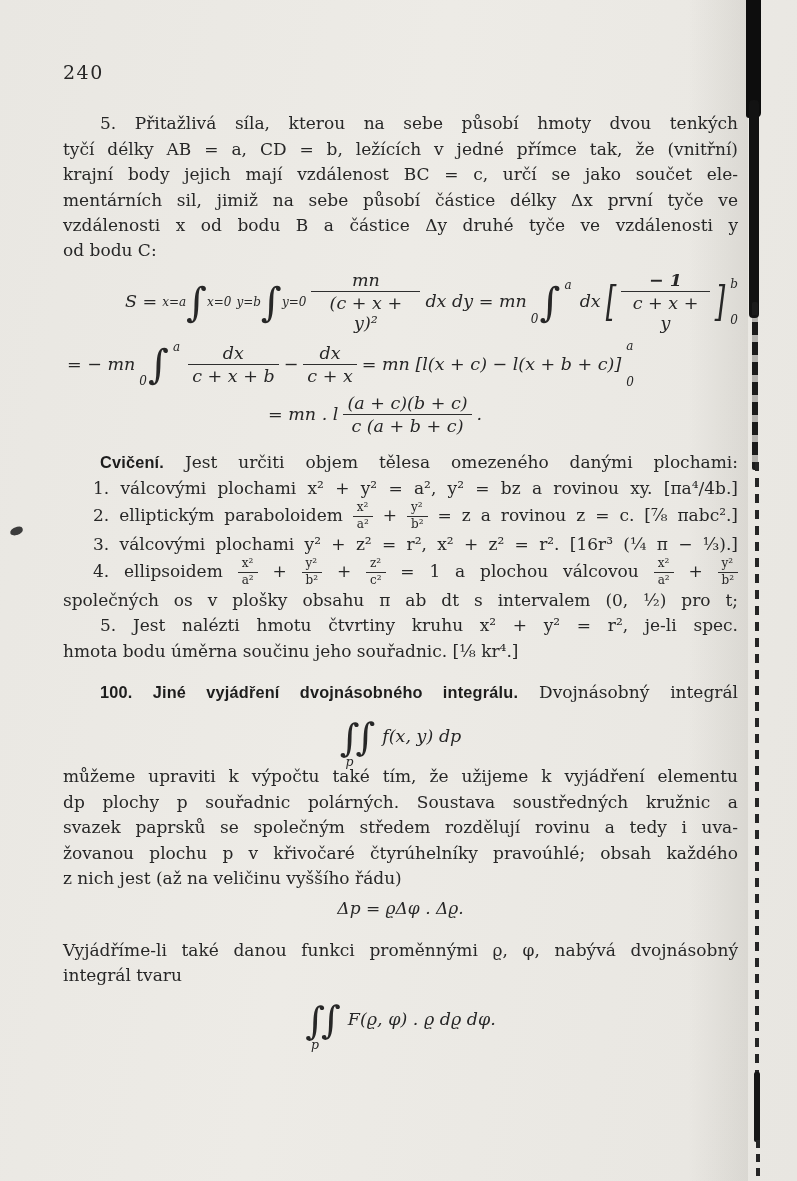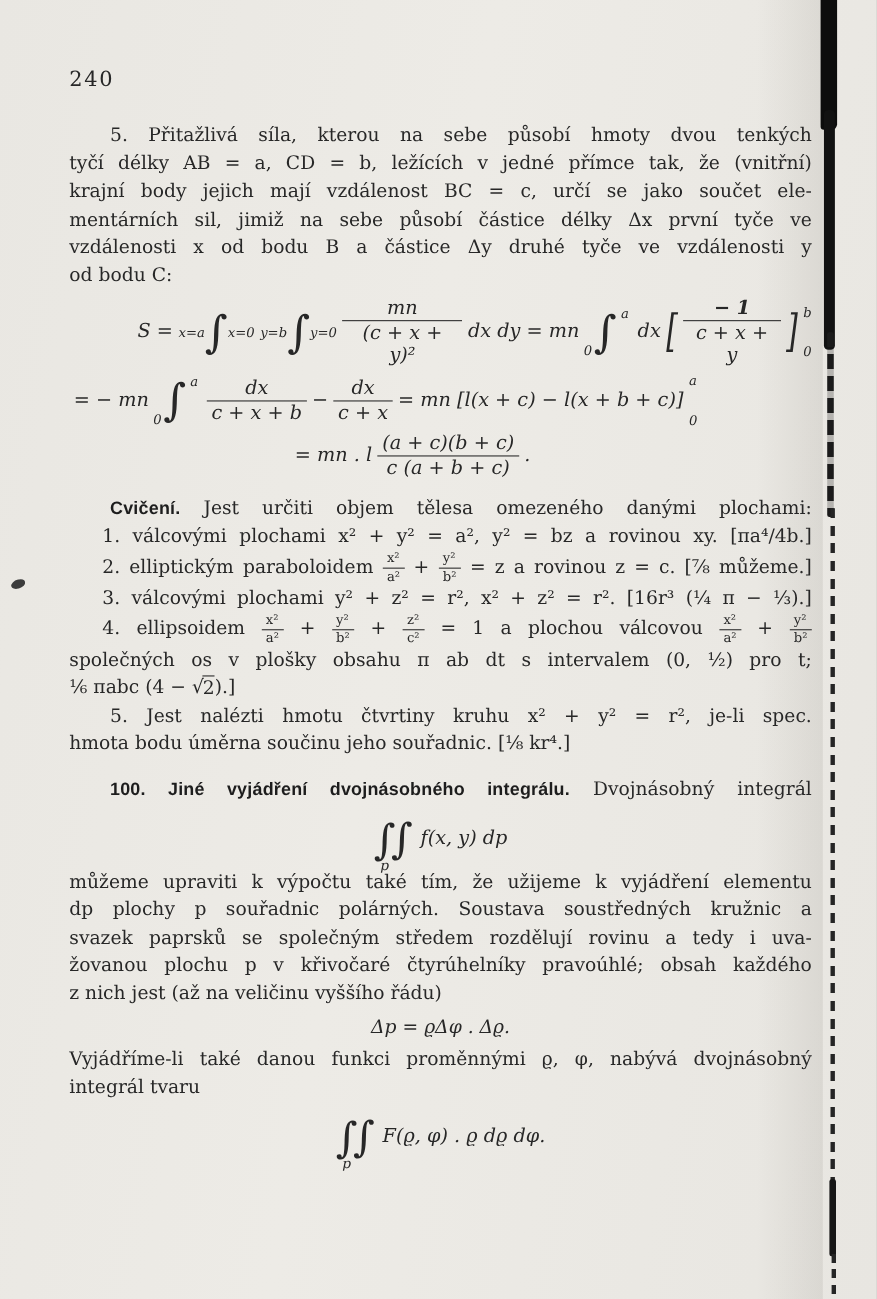--- a/index.html
+++ b/index.html
@@ -67,21 +67,21 @@
 
   .s100 { margin-top:16px; }
   .intdisp { display:flex; align-items:center; justify-content:center;
     font-style:italic; font-size:17.5px; margin:8px 0 4px; }
   .intp { display:inline-flex; flex-direction:column; align-items:center;
     line-height:1; position:relative; top:8px; }
   .intp .iglyph { font-size:38px; line-height:0.85; }
   .intp .psub { font-size:12.5px; margin-top:2px; }
   .iglyph2 { font-size:38px; line-height:0.85; margin-left:-4px; }
   .itok { margin-left:7px; white-space:pre; }
-  .deltaline { text-align:center; font-style:italic; margin:5px 0 4px; }
+  .deltaline { text-align:center; font-style:italic; margin:5px 0 16px; }
 </style>
 </head>
 <body>
 
 <div class="page">
   <div class="curl-shade"></div>
   <div class="bind b1"></div>
   <div class="bind b2"></div>
   <div class="bind b3"></div>
   <div class="bind b4"></div>
@@ -181,21 +181,21 @@
         <span>2. elliptickým paraboloidem</span>
         <span class="frac">
           <span class="fn">x²</span>
           <span class="fd">a²</span>
         </span>
         <span>+</span>
         <span class="frac">
           <span class="fn">y²</span>
           <span class="fd">b²</span>
         </span>
-        <span>= z a rovinou z = c. [⅞ můžeme.]</span>
+        <span>= z a rovinou z = c. [⅞ πabc².]</span>
       </div>
       <div class="jline ind30 exline">3. válcovými plochami y² + z² = r², x² + z² = r². [16r³ (¼ π − ⅓).]</div>
       <div class="jline ind30 exline">
         <span>4. ellipsoidem</span>
         <span class="frac">
           <span class="fn">x²</span>
           <span class="fd">a²</span>
         </span>
         <span>+</span>
         <span class="frac">
@@ -212,23 +212,20 @@
           <span class="fn">x²</span>
           <span class="fd">a²</span>
         </span>
         <span>+</span>
         <span class="frac">
           <span class="fn">y²</span>
           <span class="fd">b²</span>
         </span>
       </div>
       <div class="jline exline">společných os v plošky obsahu π ab dt s intervalem (0, ½) pro t;</div>
-      <div class="nline exline">
-        <span>⅙ πabc (4 − </span><span class="sqrt-glyph">√</span><span class="sqrt-rad">2</span><span>).]</span>
-      </div>
       <div class="jline ind37 exline">5. Jest nalézti hmotu čtvrtiny kruhu x² + y² = r², je-li spec.</div>
       <div class="nline exline">hmota bodu úměrna součinu jeho souřadnic. [⅛ kr⁴.]</div>
     </div>
 
     <div class="s100">
       <div class="jline ind37">
         <span class="bhead">100. Jiné vyjádření dvojnásobného integrálu.</span>
         <span>Dvojnásobný integrál</span>
       </div>
 

